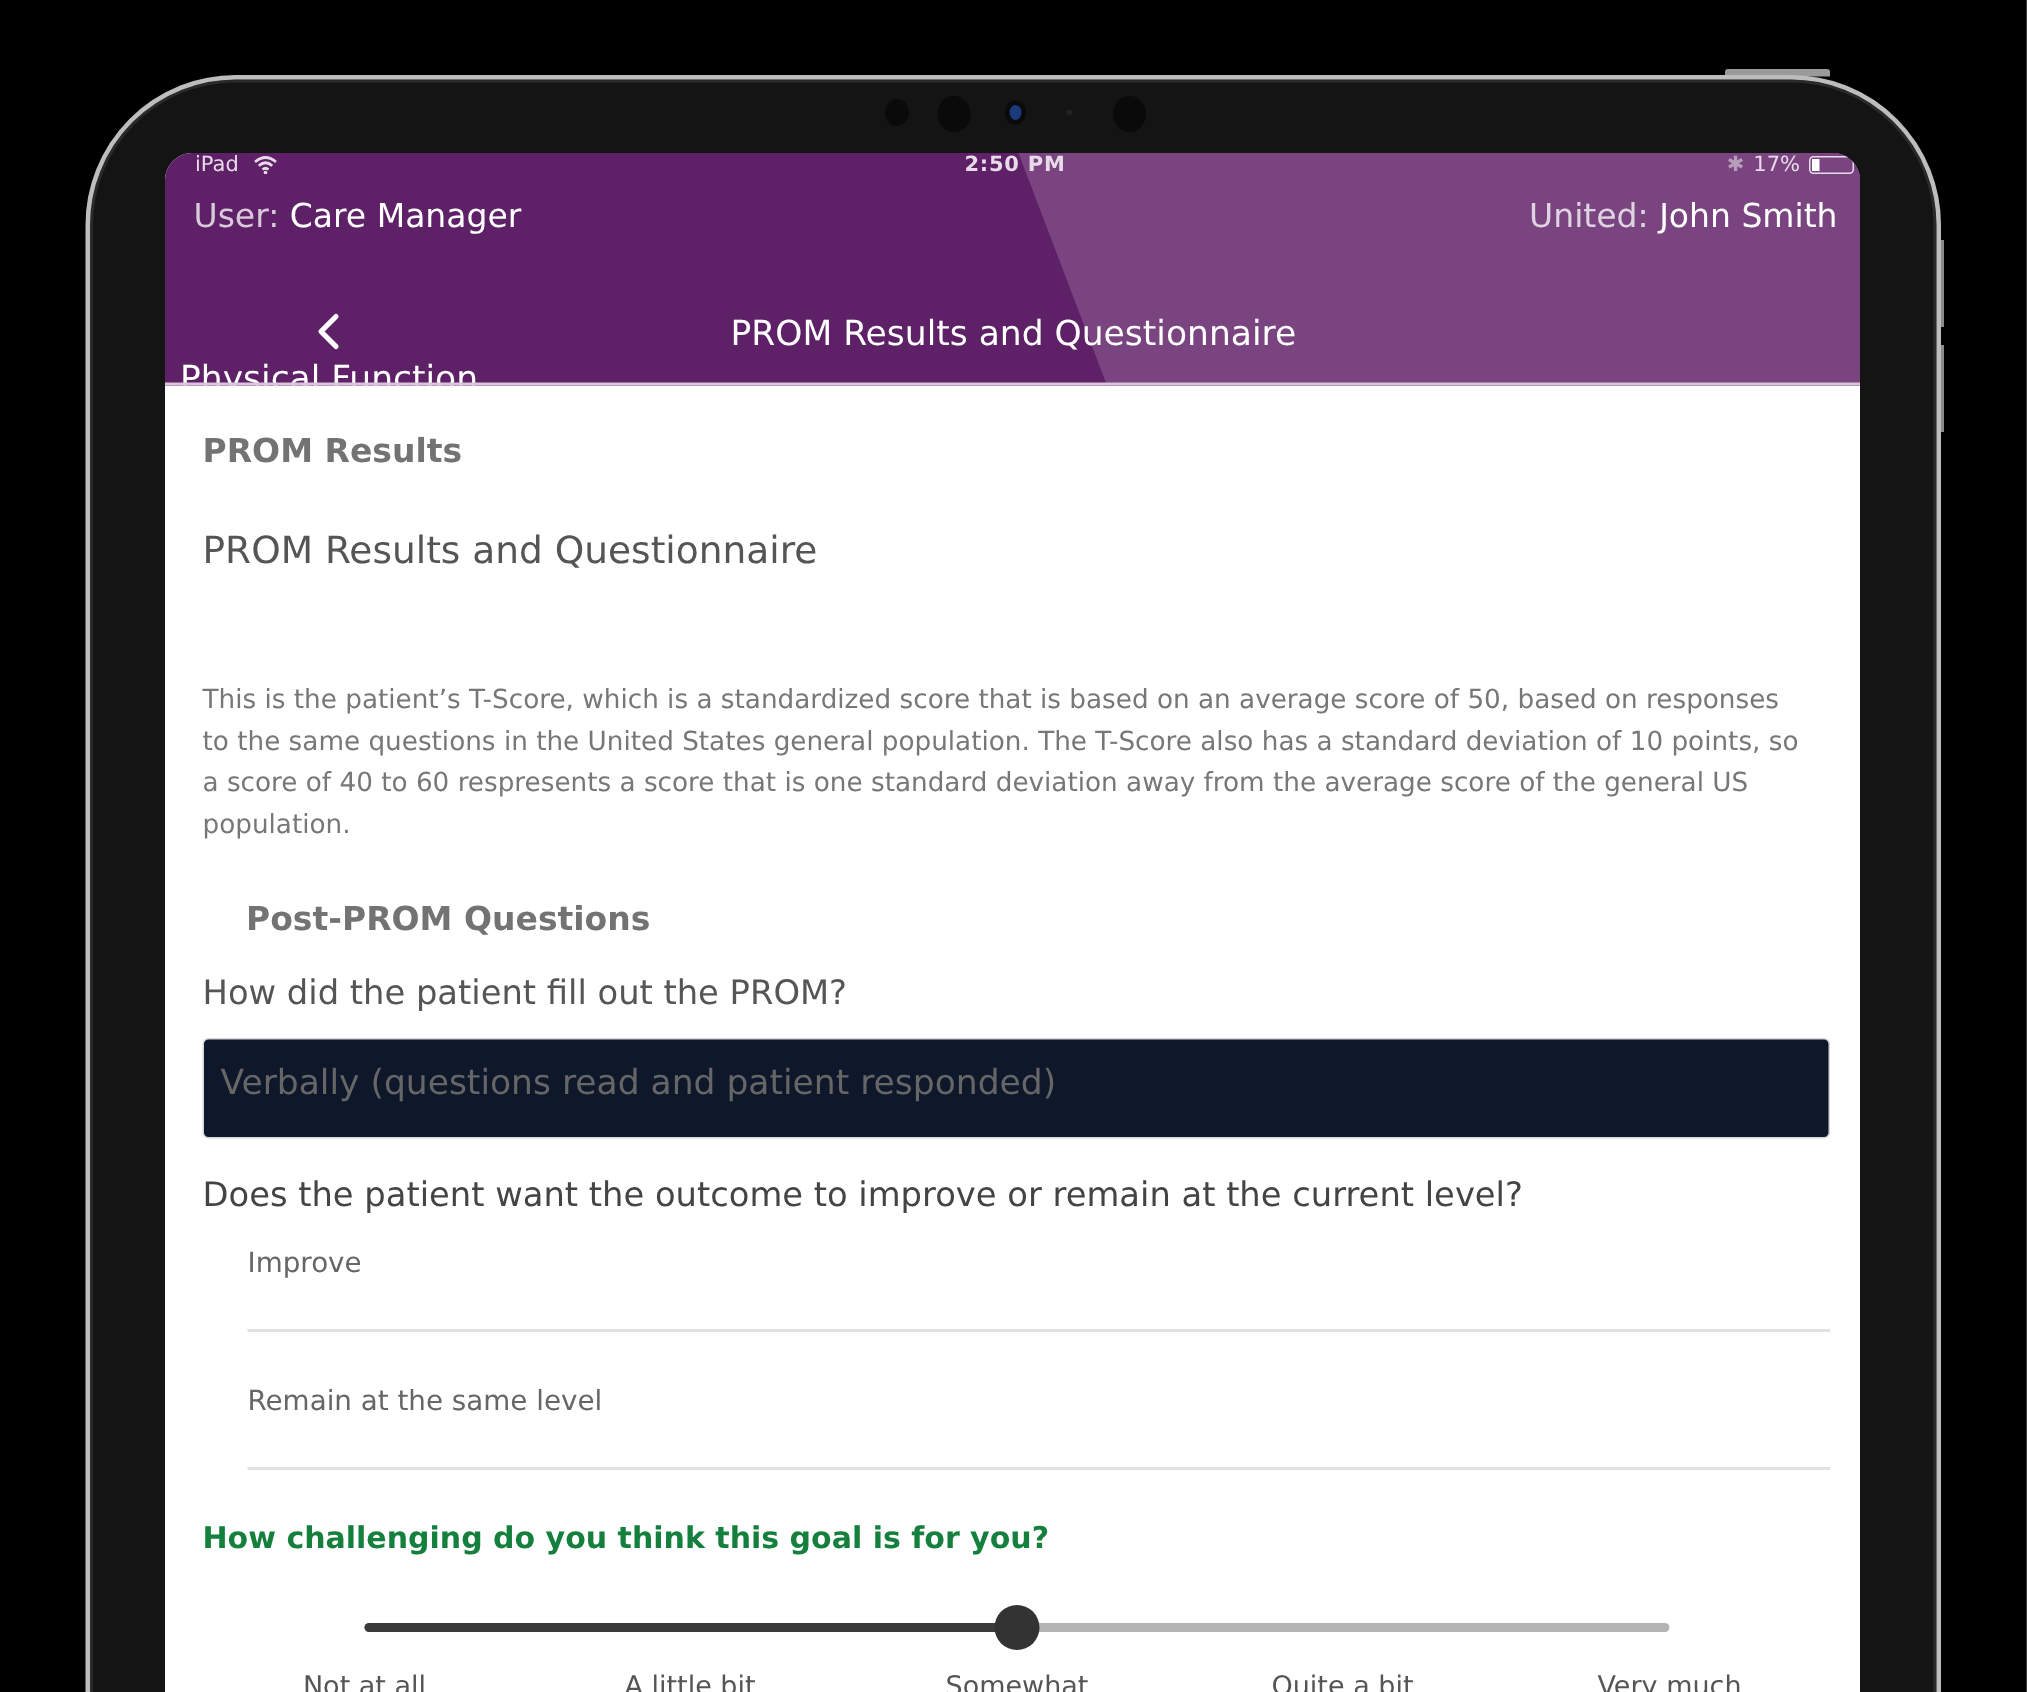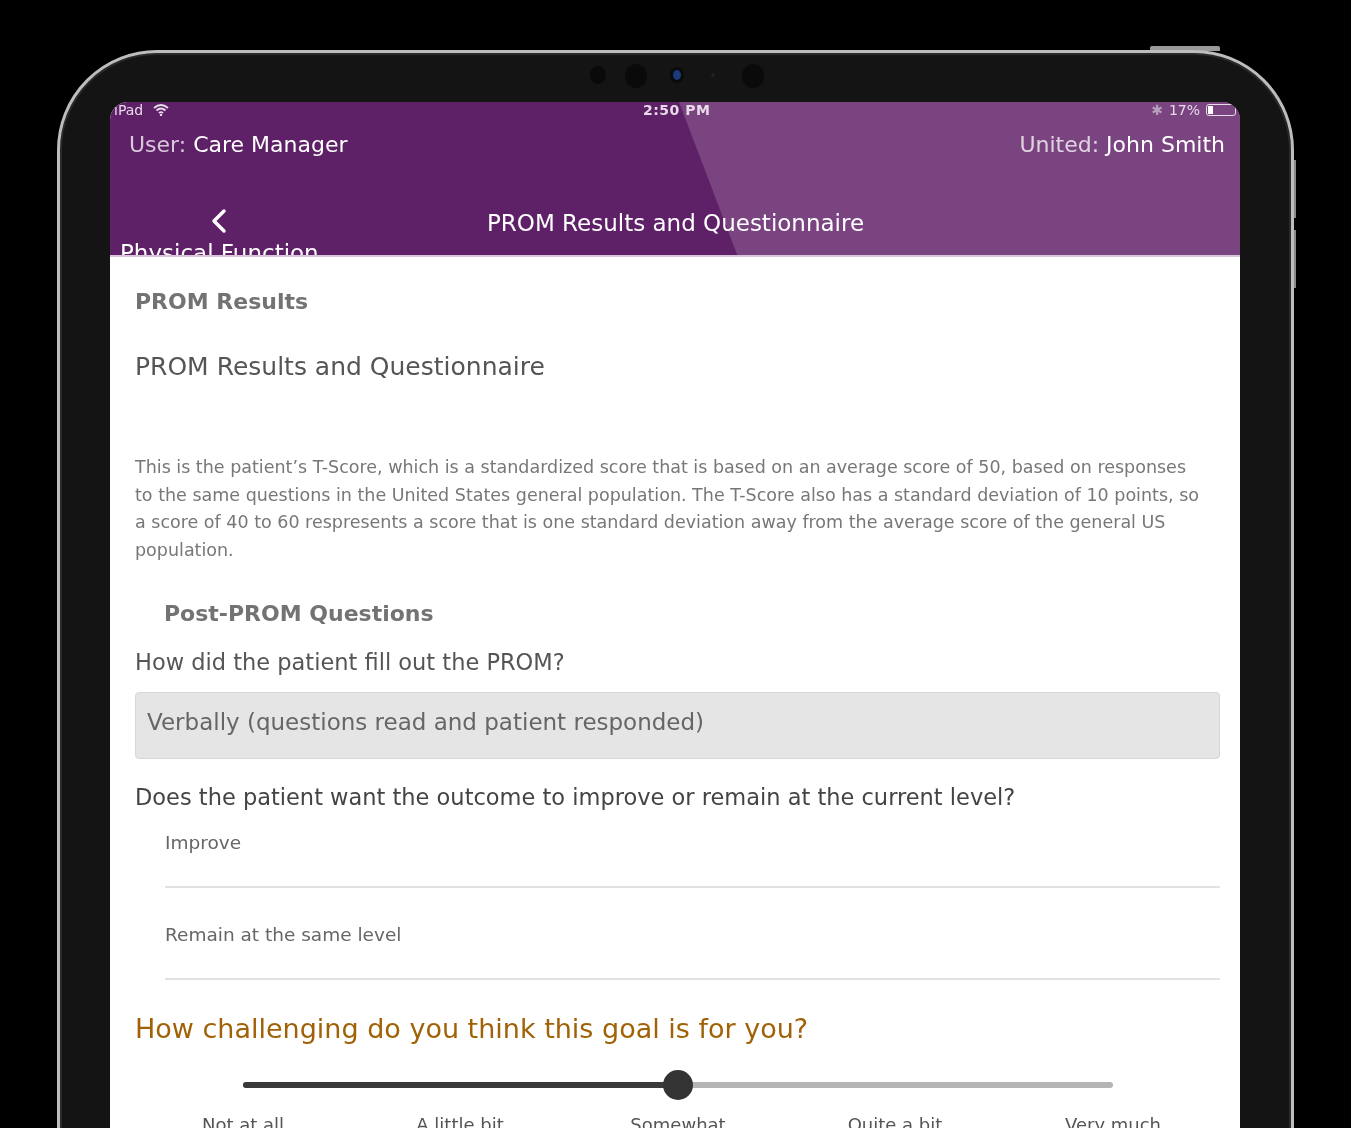--- a/index.html
+++ b/index.html
@@ -28,21 +28,21 @@
   .header {
     position: relative; height: 155px; background: #5e2066; overflow: hidden;
   }
   .header .light {
     position: absolute; left: 0; top: 0; width: 100%; height: 100%;
     background: #7a4480;
     clip-path: polygon(569px 0, 1130px 0, 1130px 155px, 628px 155px);
   }
   .header .underline { position: absolute; left: 0; bottom: 0; width: 100%; height: 2px; background: #d9c4dc; }
   .statusbar { position: absolute; left: 0; top: 0; width: 100%; height: 18px; color: #e8dbe9; font-size: 14px; }
-  .sb-left { position: absolute; left: 4px; top: 0; display: flex; align-items: center; gap: 10px; }
+  .sb-left { position: absolute; left: 20px; top: 0; display: flex; align-items: center; gap: 10px; }
   .sb-center { position: absolute; left: 533px; top: 0; letter-spacing: 0.5px; font-weight: bold; }
   .sb-right { position: absolute; right: 4px; top: 0; display: flex; align-items: center; gap: 6px; }
   .battery { width: 30px; height: 12px; border: 1px solid #e8dbe9; border-radius: 3px; position: relative; }
   .battery::before { content: ""; position: absolute; left: 1px; top: 1px; width: 5px; height: 8px; background: #fff; }
   .wifi { width: 16px; height: 12px; }
   .bt { color: #b79fbb; font-size: 14px; }
 
   .user-label { position: absolute; left: 19px; top: 30px; font-size: 22px; color: #fff; }
   .user-label .k { color: #d9cadb; }
   .patient-label { position: absolute; right: 15px; top: 30px; font-size: 22px; color: #fff; }
@@ -53,29 +53,29 @@
   .nav-title { position: absolute; left: 377px; top: 108px; color: #fff; font-size: 23px; }
   .section-h { color: #737373; font-weight: bold; font-size: 22px; }
   .h-prom { position: absolute; left: 25px; top: 187px; }
   .sub-title { position: absolute; left: 25px; top: 250px; font-size: 25px; color: #555; }
   .score { position: absolute; left: 25px; top: 301px; font-size: 25px; color: #444; }
   .desc { position: absolute; left: 25px; top: 352px; width: 1070px; font-size: 17.5px; line-height: 27.5px; color: #777; }
   .h-post { position: absolute; left: 25px; top: 499px; margin-left: 29px; }
   .q1 { position: absolute; left: 25px; top: 547px; font-size: 22.5px; color: #555; }
   .input-box {
     position: absolute; left: 25px; top: 590px; width: 1085px; height: 67px;
-    border: 1.5px solid #d6d6d6; border-radius: 4px; background: #e5e5e5;
+    border: 1.5px solid #d6d6d6; border-radius: 4px; background: #0f172a;
     font-size: 23px; color: #666; padding: 16px 11px;
   }
   .q2 { position: absolute; left: 25px; top: 682px; font-size: 22.5px; color: #444; }
   .option { position: absolute; left: 55px; width: 1055px; height: 92px; border-bottom: 2px solid #e2e2e2; font-size: 18.5px; color: #666; cursor: pointer; }
   .option span { position: absolute; left: 0; top: 36px; }
   .opt1 { top: 694px; }
   .opt2 { top: 786px; }
-  .q3 { position: absolute; left: 25px; top: 911px; font-size: 27px; color: #a16207; }
+  .q3 { position: absolute; left: 25px; top: 911px; font-size: 20px; color: #15803d; font-weight: bold; }
 
   .slider { position: absolute; left: 133px; top: 968px; width: 870px; height: 30px; }
   .track { position: absolute; left: 0; top: 12px; width: 100%; height: 6px; background: #b4b4b4; border-radius: 3px; }
   .fill { position: absolute; left: 0; top: 12px; height: 6px; background: #3a3a3a; border-radius: 3px; }
   .thumb { position: absolute; top: 0; width: 30px; height: 30px; border-radius: 50%; background: #333; margin-left: -15px; cursor: grab; }
   .ticks { position: absolute; left: 0; top: 1012px; width: 100%; font-size: 18px; color: #555; }
   .tick { position: absolute; transform: translateX(-50%); white-space: nowrap; }
 </style>
 </head>
 <body>

